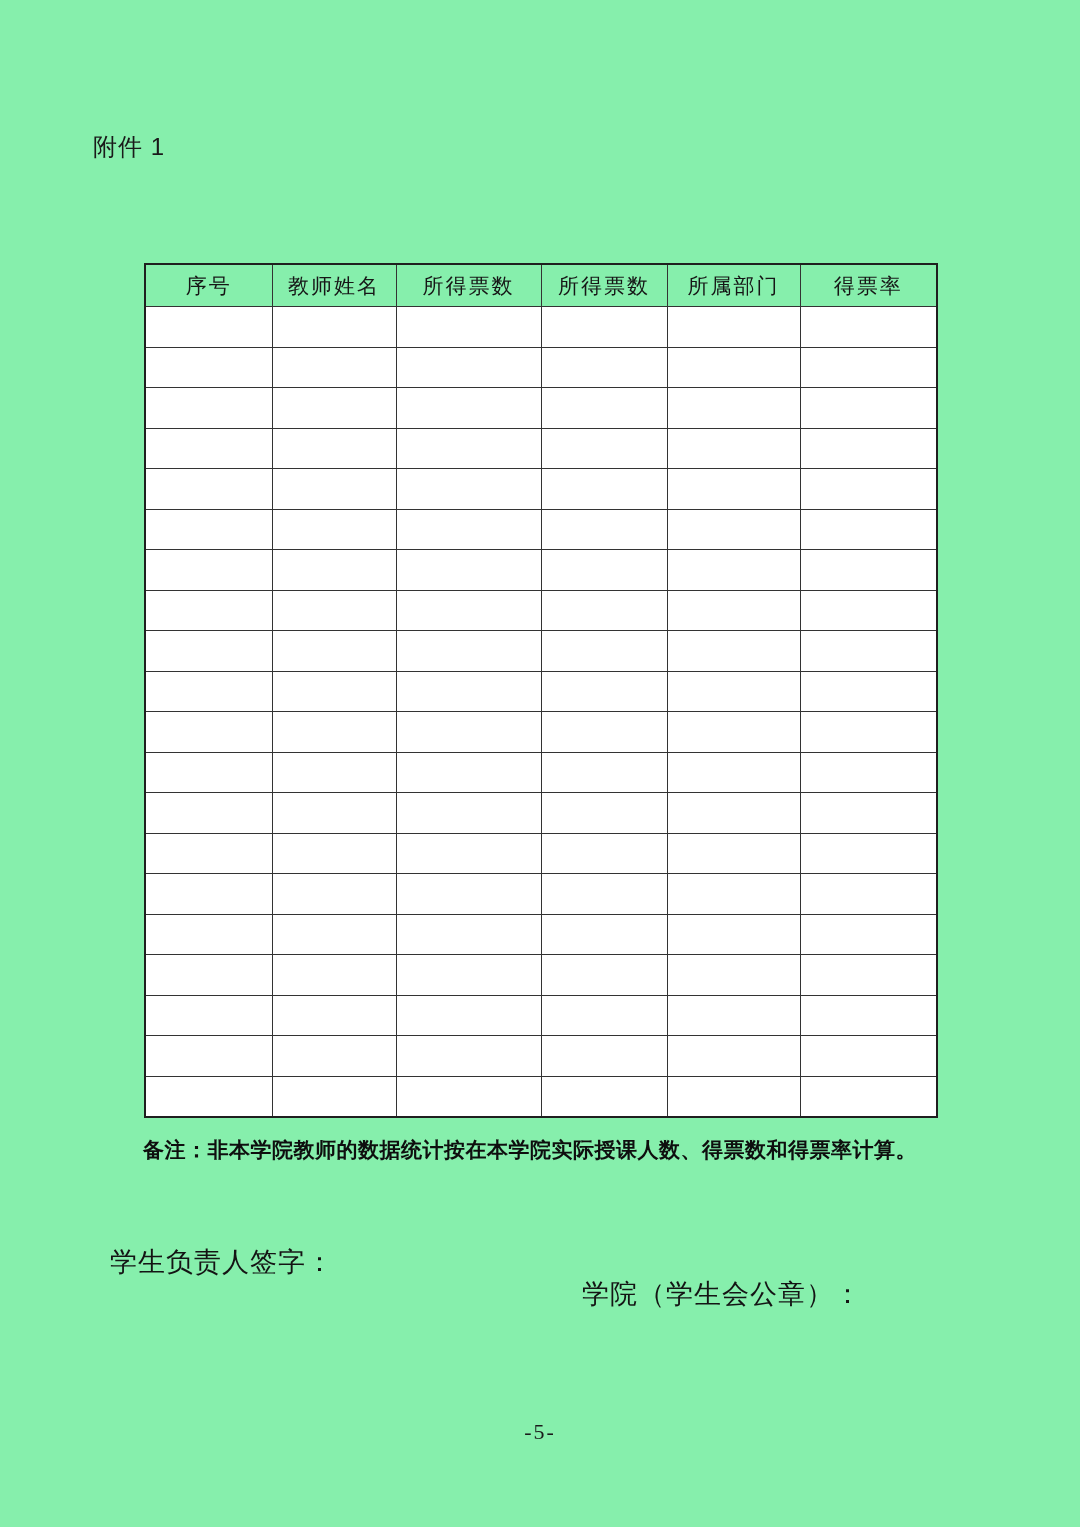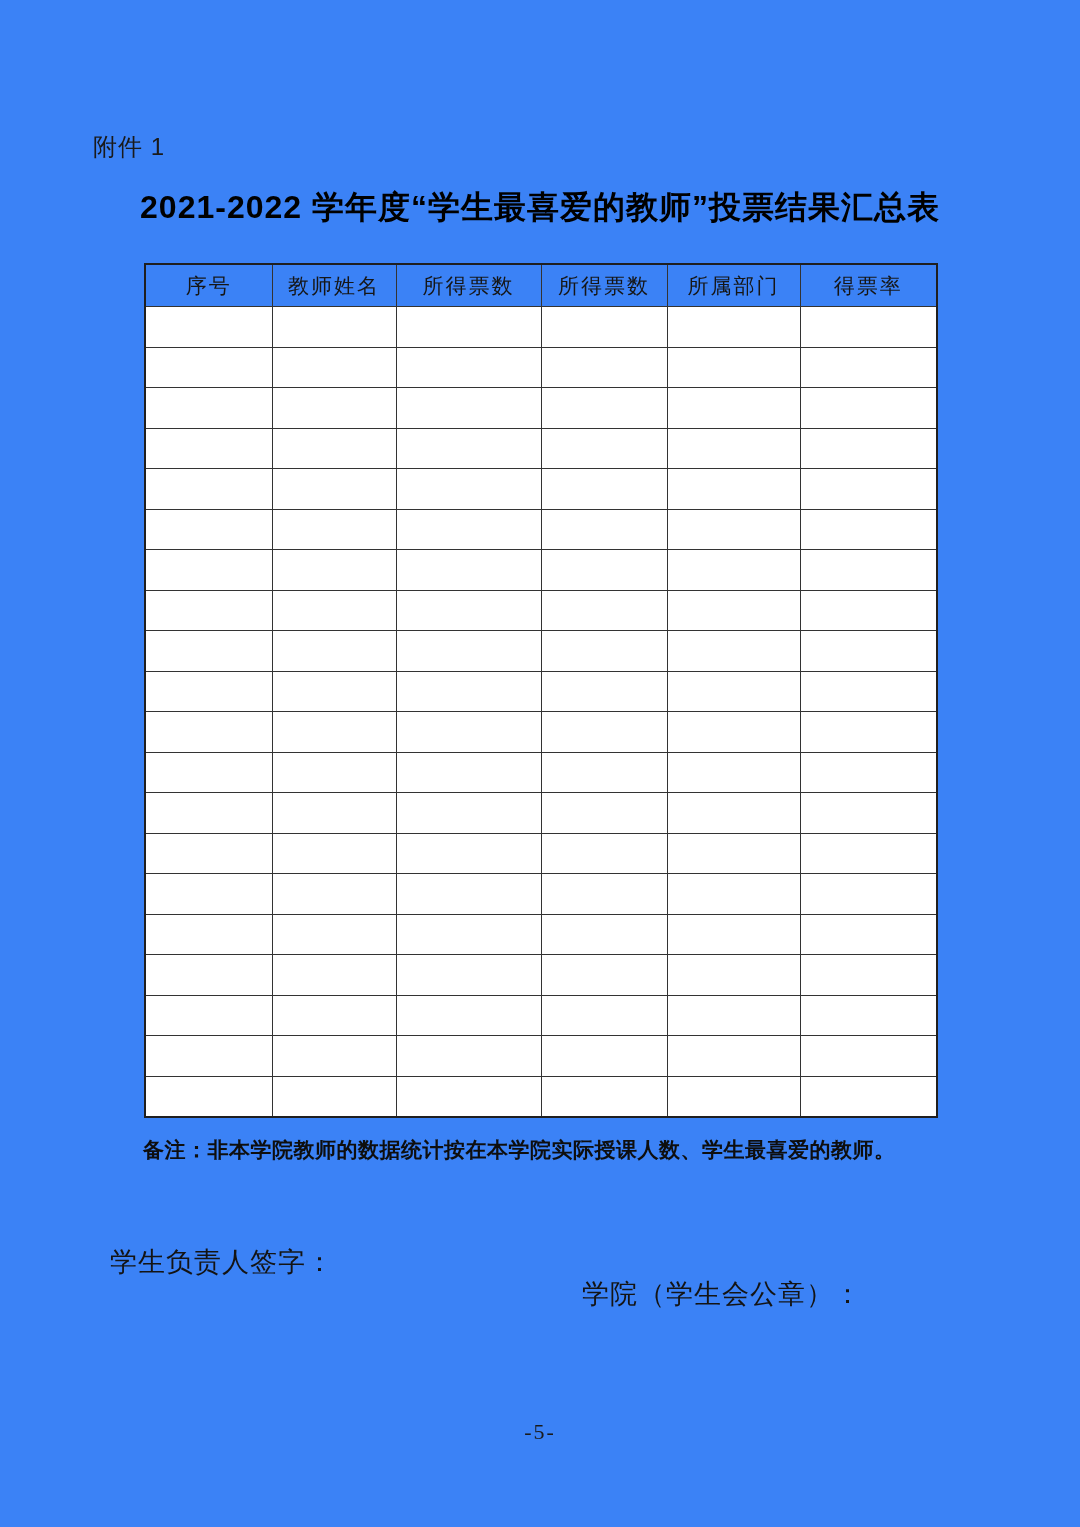--- a/index.html
+++ b/index.html
@@ -4,21 +4,21 @@
 <style>
   html, body {
     margin: 0;
     padding: 0;
     background: #ffffff;
   }
   .page {
     position: relative;
     width: 1080px;
     height: 1527px;
-    background: #3b82f6;
+    background: #86efac;
     overflow: hidden;
     font-family: "Liberation Sans", sans-serif;
     color: #111111;
   }
   .attachment {
     position: absolute;
     left: 93px;
     top: 131px;
     font-family: "Liberation Sans", sans-serif;
     font-size: 24px;
@@ -118,21 +118,20 @@
     letter-spacing: 2px;
   }
 </style>
 </head>
 <body>
 
 <div class="page">
 
   <div class="attachment">附件 1</div>
 
-  <h1 class="title">2021-2022 学年度“学生最喜爱的教师”投票结果汇总表</h1>
 
   <table class="vote-table">
     <colgroup id="table-colgroup">
         <col style="width: 127px;">
         <col style="width: 124px;">
         <col style="width: 145px;">
         <col style="width: 126px;">
         <col style="width: 133px;">
         <col style="width: 137px;">
       </colgroup>
@@ -303,21 +302,21 @@
           <td></td>
           <td></td>
           <td></td>
           <td></td>
           <td></td>
           <td></td>
         </tr>
       </tbody>
   </table>
 
-  <div class="note">备注：非本学院教师的数据统计按在本学院实际授课人数、学生最喜爱的教师。</div>
+  <div class="note">备注：非本学院教师的数据统计按在本学院实际授课人数、得票数和得票率计算。</div>
 
   <div class="sig-row">
     <span class="sig-student">学生负责人签字：</span>
     <span class="sig-college">学院（学生会公章）：</span>
   </div>
 
   <div class="page-number">-5-</div>
 
 </div>
 

